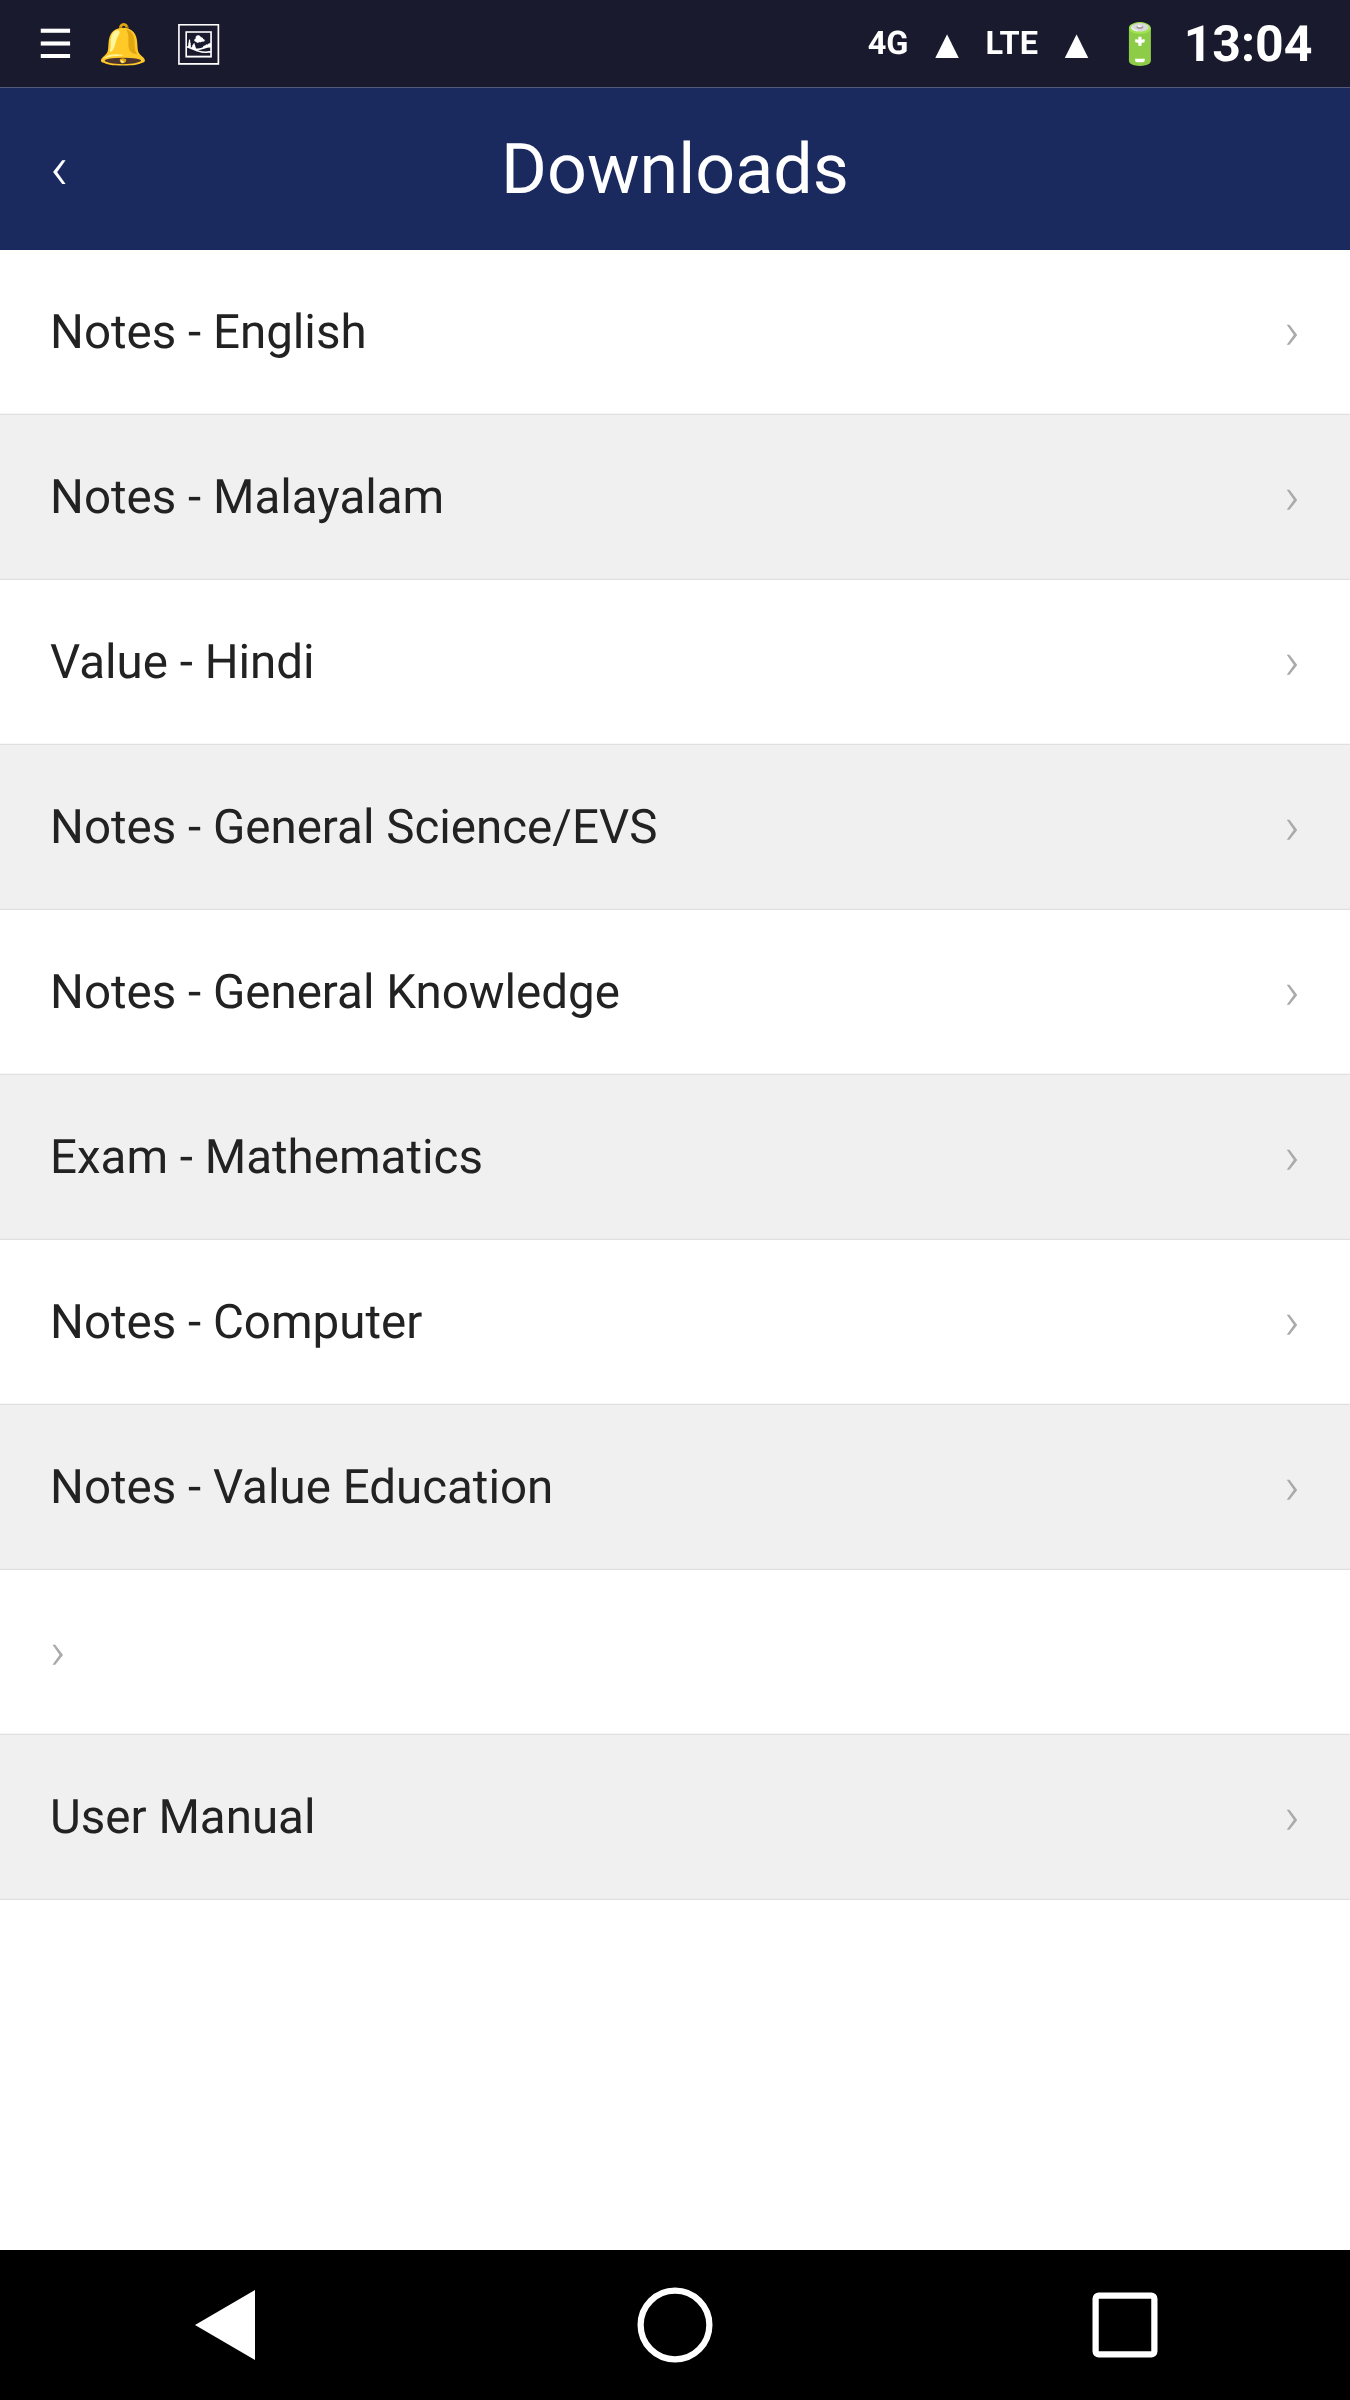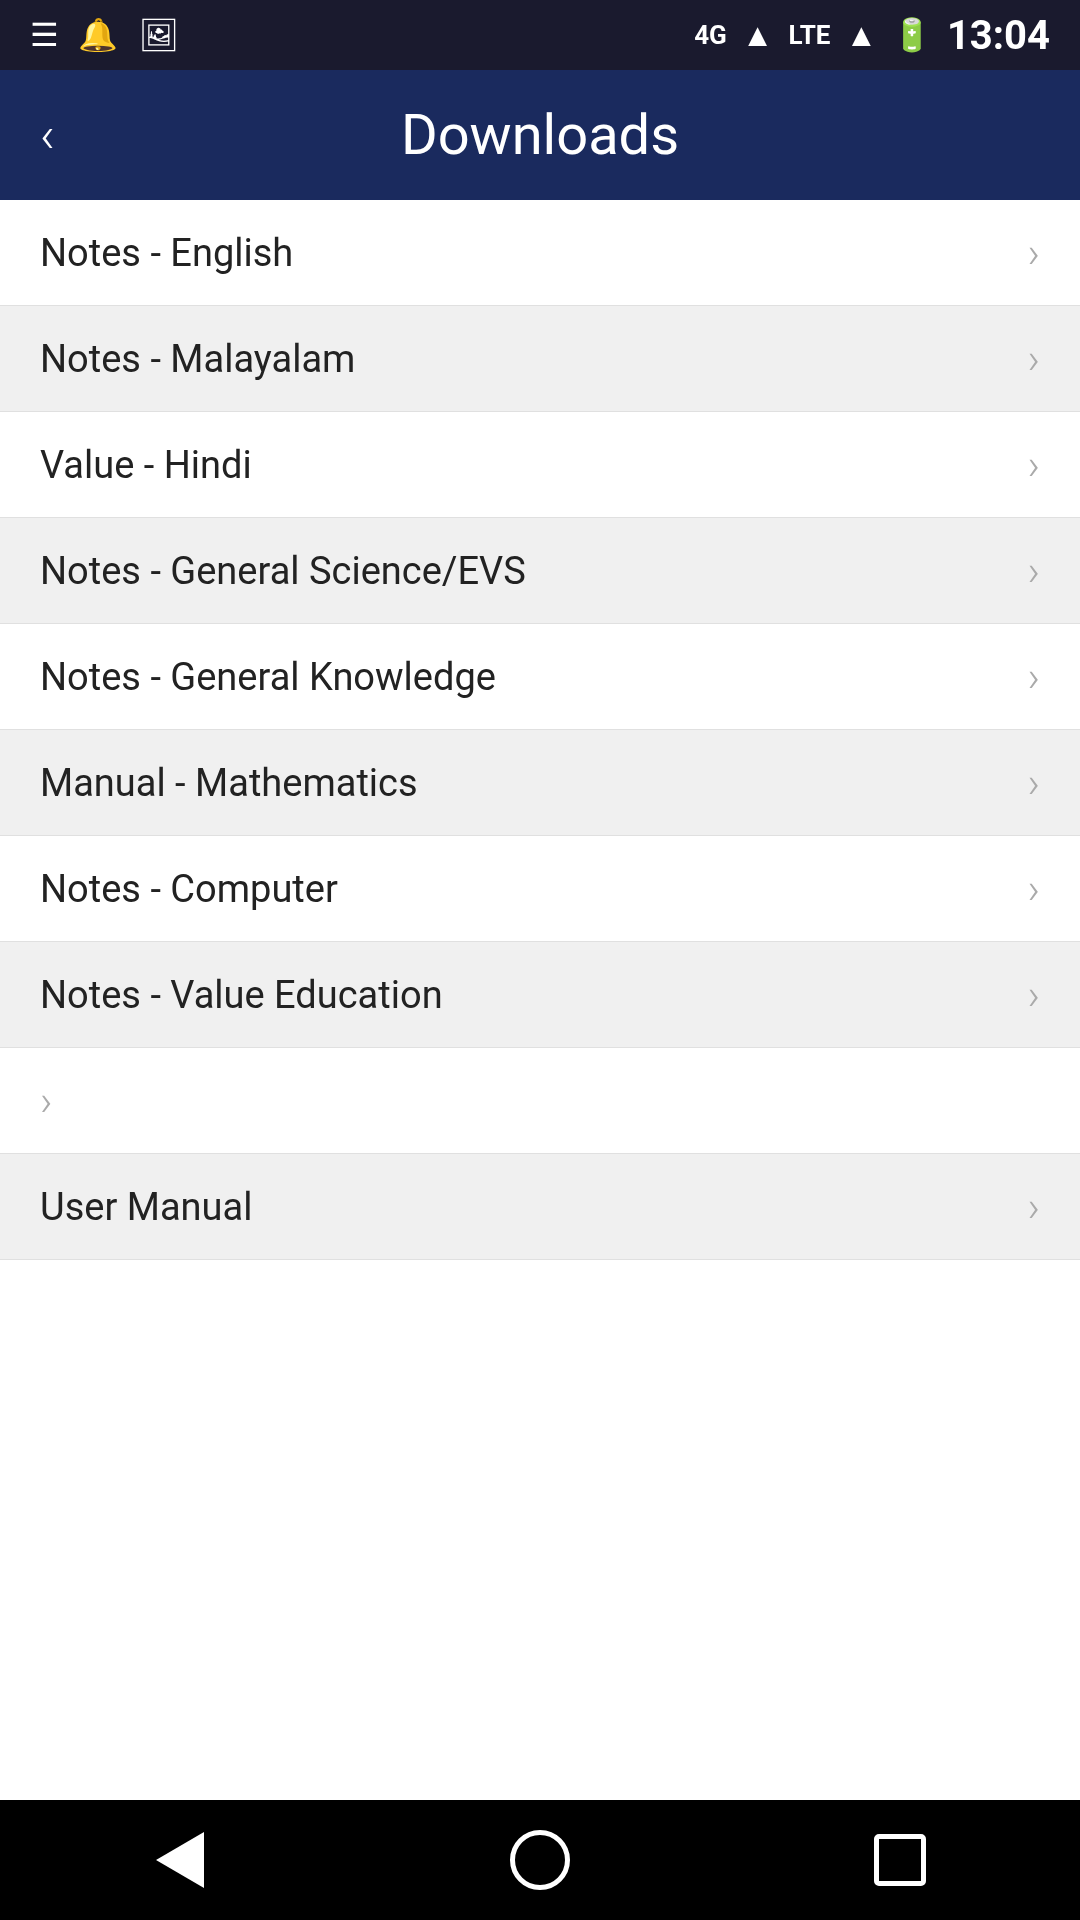--- a/index.html
+++ b/index.html
@@ -94,21 +94,21 @@
       flex: 1;
       background: #fff;
       overflow: hidden;
     }
 
     .list-item {
       display: flex;
       align-items: center;
       justify-content: space-between;
       padding: 0 40px;
-      height: 106px;
+      height: 132px;
       cursor: pointer;
       border-bottom: 1px solid #e0e0e0;
     }
 
     .list-item:nth-child(even) {
       background: #f0f0f0;
     }
 
     .list-item:nth-child(odd) {
       background: #ffffff;
@@ -212,21 +212,21 @@
     </div>
     <div class="list-item">
       <span class="list-item-label">Notes - General Science/EVS</span>
       <span class="chevron-icon">›</span>
     </div>
     <div class="list-item">
       <span class="list-item-label">Notes - General Knowledge</span>
       <span class="chevron-icon">›</span>
     </div>
     <div class="list-item">
-      <span class="list-item-label">Manual - Mathematics</span>
+      <span class="list-item-label">Exam - Mathematics</span>
       <span class="chevron-icon">›</span>
     </div>
     <div class="list-item">
       <span class="list-item-label">Notes - Computer</span>
       <span class="chevron-icon">›</span>
     </div>
     <div class="list-item">
       <span class="list-item-label">Notes - Value Education</span>
       <span class="chevron-icon">›</span>
     </div>

